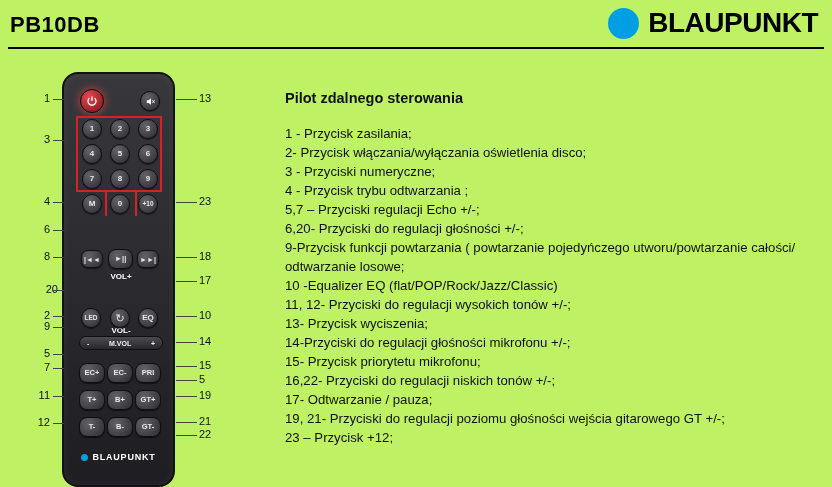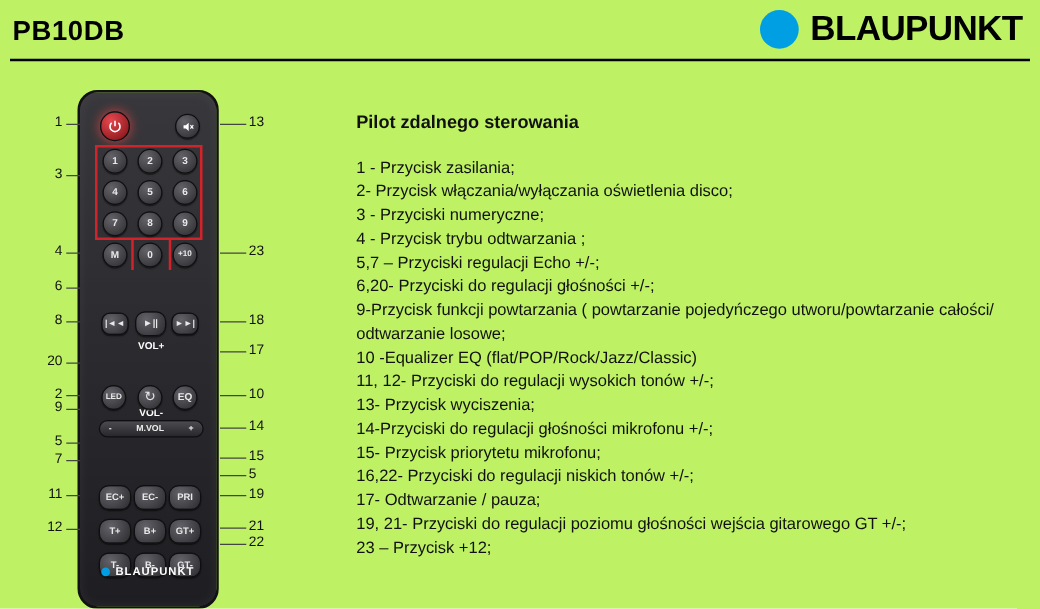--- a/index.html
+++ b/index.html
@@ -18,21 +18,21 @@
             background:linear-gradient(180deg,#38383c,#1e1e22);
             border:2px solid #121215; border-radius:16px;
             box-shadow:inset 0 0 10px rgba(255,255,255,.06); box-sizing:border-box; }
 
   .btn { position:absolute; display:flex; align-items:center; justify-content:center;
          background:radial-gradient(circle at 35% 30%, #626268, #2b2b2f);
          border:1px solid #0f0f12; color:#e9e9e9; font-size:8px; font-weight:bold;
          border-radius:50%; box-shadow:0 1px 1px rgba(0,0,0,.55); cursor:pointer;
          padding:0; font-family:inherit; line-height:1; }
   .round20 { width:20px; height:20px; }
-  .oval    { width:26px; height:20px; border-radius:8px; font-size:7.5px;margin-top:25px; }
+  .oval    { width:26px; height:20px; border-radius:8px; font-size:7.5px; }
   .trans   { width:22px; height:18px; border-radius:7px; font-size:7px; }
   .playbig { width:25px; height:20px; border-radius:8px; font-size:7.5px; }
   .power   { width:24px; height:24px; background:radial-gradient(circle at 35% 30%, #e5484f, #7c1014);
              box-shadow:0 0 9px rgba(235,70,70,.85); }
   .voltext { position:absolute; width:40px; text-align:center; background:transparent; border:none;
              color:#fff; font-size:8px; font-weight:bold; font-family:inherit; cursor:pointer; padding:0;margin-top:48px; }
   .tiny    { font-size:6.5px; }
   .loopch  { font-size:11px; font-weight:normal; }
 
   .redbox  { position:absolute; left:12px; top:42px; width:86px; height:76px;
@@ -143,21 +143,21 @@
   <div class="callout left" style="left:32px;top:92px;">1</div>
   <div class="cline" style="left:53px;top:99px;width:11px;"></div>
   <div class="callout left" style="left:32px;top:133px;">3</div>
   <div class="cline" style="left:53px;top:140px;width:11px;"></div>
   <div class="callout left" style="left:32px;top:195px;">4</div>
   <div class="cline" style="left:53px;top:202px;width:11px;"></div>
   <div class="callout left" style="left:32px;top:223px;">6</div>
   <div class="cline" style="left:53px;top:230px;width:11px;"></div>
   <div class="callout left" style="left:32px;top:250px;">8</div>
   <div class="cline" style="left:53px;top:257px;width:11px;"></div>
-  <div class="callout left" style="left:32px;top:283px;text-align:right;">20</div>
+  <div class="callout left" style="left:40px;top:283px;text-align:right;">20</div>
   <div class="cline" style="left:53px;top:290px;width:11px;"></div>
   <div class="callout left" style="left:32px;top:309px;">2</div>
   <div class="cline" style="left:53px;top:316px;width:11px;"></div>
   <div class="callout left" style="left:32px;top:320px;">9</div>
   <div class="cline" style="left:53px;top:327px;width:11px;"></div>
   <div class="callout left" style="left:32px;top:347px;">5</div>
   <div class="cline" style="left:53px;top:354px;width:11px;"></div>
   <div class="callout left" style="left:32px;top:361px;">7</div>
   <div class="cline" style="left:53px;top:368px;width:11px;"></div>
   <div class="callout left" style="left:32px;top:389px;">11</div>

